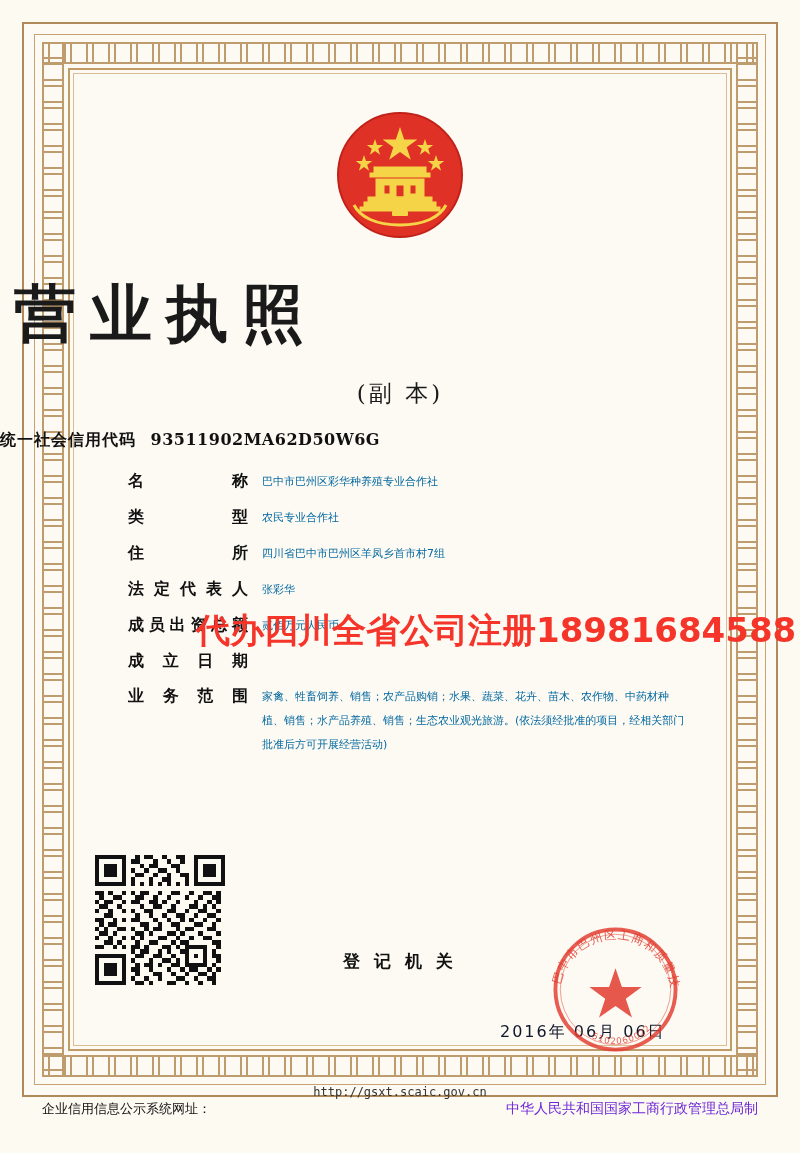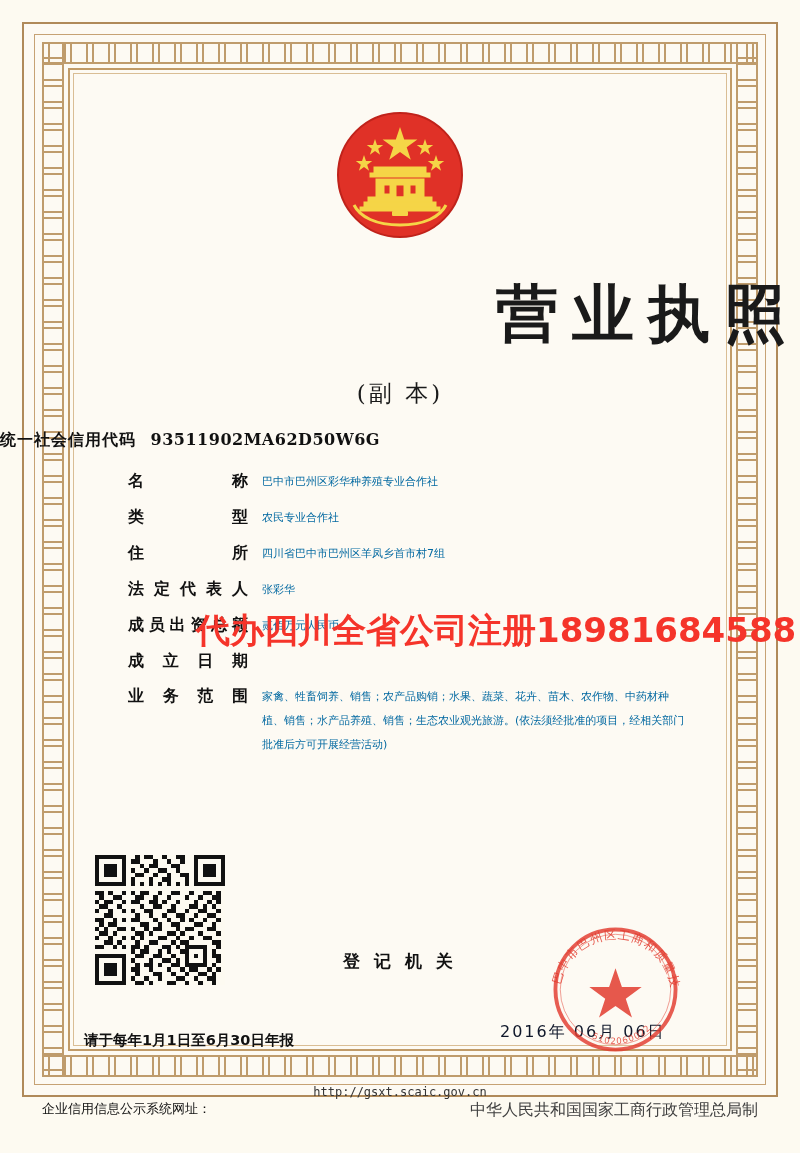--- a/index.html
+++ b/index.html
@@ -91,21 +91,21 @@
     width: 140px;
     height: 140px;
   }
 
   
   .title {
     position: absolute;
     top: 272px;
     left: 0;
     width: 100%;
-    text-align: right;
+    text-align: left;
     font-family: "DejaVu Serif", "Liberation Serif", serif;
     font-weight: bold;
     font-size: 62px;
     letter-spacing: 14px;
     color: #1a1a1a;
     text-indent: 14px;
   }
   .subtitle {
     position: absolute;
     top: 378px;
@@ -250,22 +250,22 @@
     left: 42px;
     top: 1100px;
     font-size: 13px;
     color: #111;
     font-family: "DejaVu Sans", "Liberation Sans", sans-serif;
   }
   .footer-right {
     position: absolute;
     right: 42px;
     top: 1100px;
-    font-size: 16px;
-    color: #404040;
+    font-size: 14px;
+    color: #6d28d9;
     font-family: "DejaVu Sans", "Liberation Sans", sans-serif;
   }
 </style>
 </head>
 <body>
 
 <div class="page">
 
   <div class="frame-outer">
     <div class="frame-mid"></div>
@@ -597,21 +597,20 @@
         <rect x="16" y="28" width="2" height="1"></rect>
           <rect x="20" y="28" width="1" height="1"></rect>
         <rect x="23" y="28" width="1" height="1"></rect>
           <rect x="26" y="28" width="1" height="1"></rect>
       </g>
     </svg>
   </div>
 
   <div class="registrar">登 记 机 关</div>
   <div class="issue-date">2016年    06月    06日</div>
-  <div class="annual-note">请于每年1月1日至6月30日年报</div>
 
   <div class="seal">
     <svg viewBox="0 0 160 160" width="155" height="155" aria-hidden="true">
       <defs>
         <path id="sealArc" d="M 80,80 m -58,0 a 58,58 0 1,1 116,0" fill="none"></path>
         <path id="sealArcTop" d="M 22,86 A 58,58 0 0 1 138,86" fill="none"></path>
         <path id="sealArcBottom" d="M 36,110 A 50,50 0 0 0 124,110" fill="none"></path>
       </defs>
       <circle cx="80" cy="80" r="62" fill="none" stroke="#e23b2e" stroke-width="4" opacity="0.82"></circle>
       <circle cx="80" cy="80" r="57" fill="none" stroke="#e23b2e" stroke-width="1" opacity="0.5"></circle>

